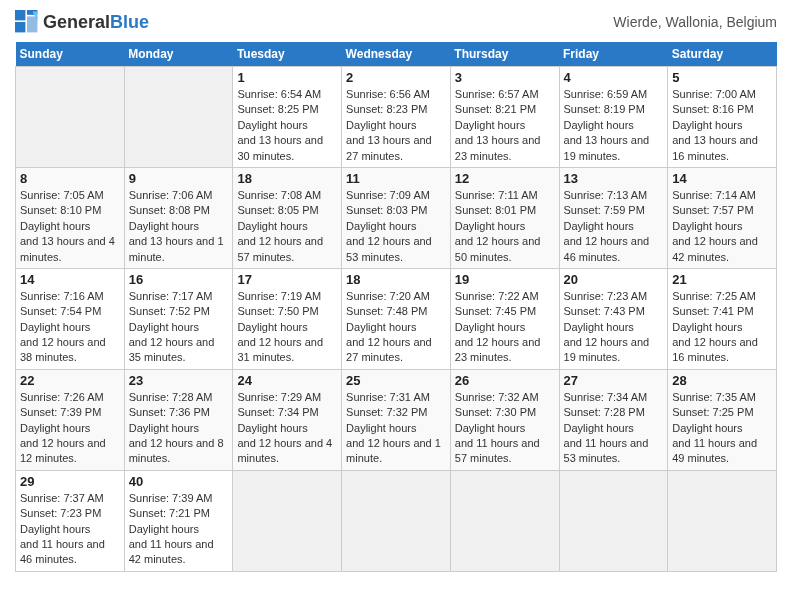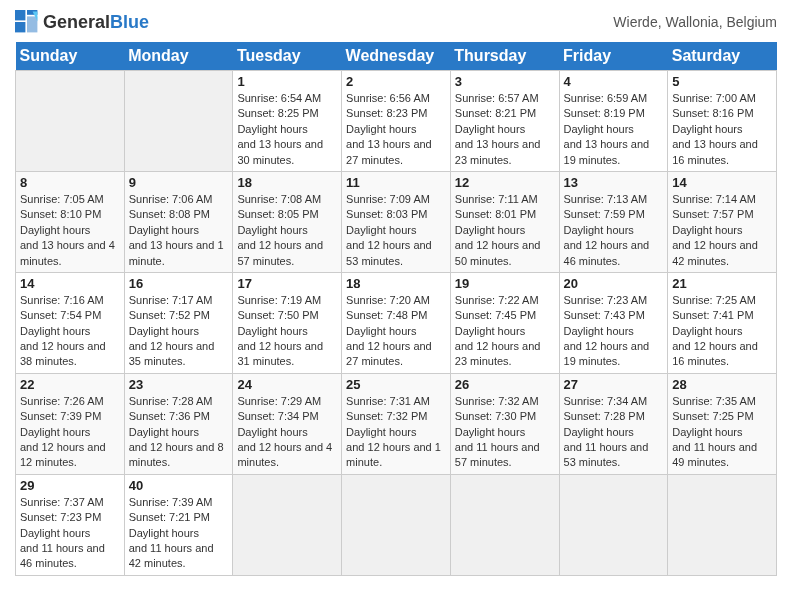--- a/index.html
+++ b/index.html
@@ -54,21 +54,21 @@
     table {
       width: 100%;
       border-collapse: collapse;
       font-size: 10px;
     }
     th {
       background: #2979c7;
       color: #fff;
       padding: 5px 4px;
       text-align: left;
-      font-size: 16px;
+      font-size: 12px;
       font-weight: bold;
     }
     td {
       border: 1px solid #ccc;
       vertical-align: top;
       padding: 3px 4px;
       width: 14.28%;
       height: 78px;
     }
     .day-num {

